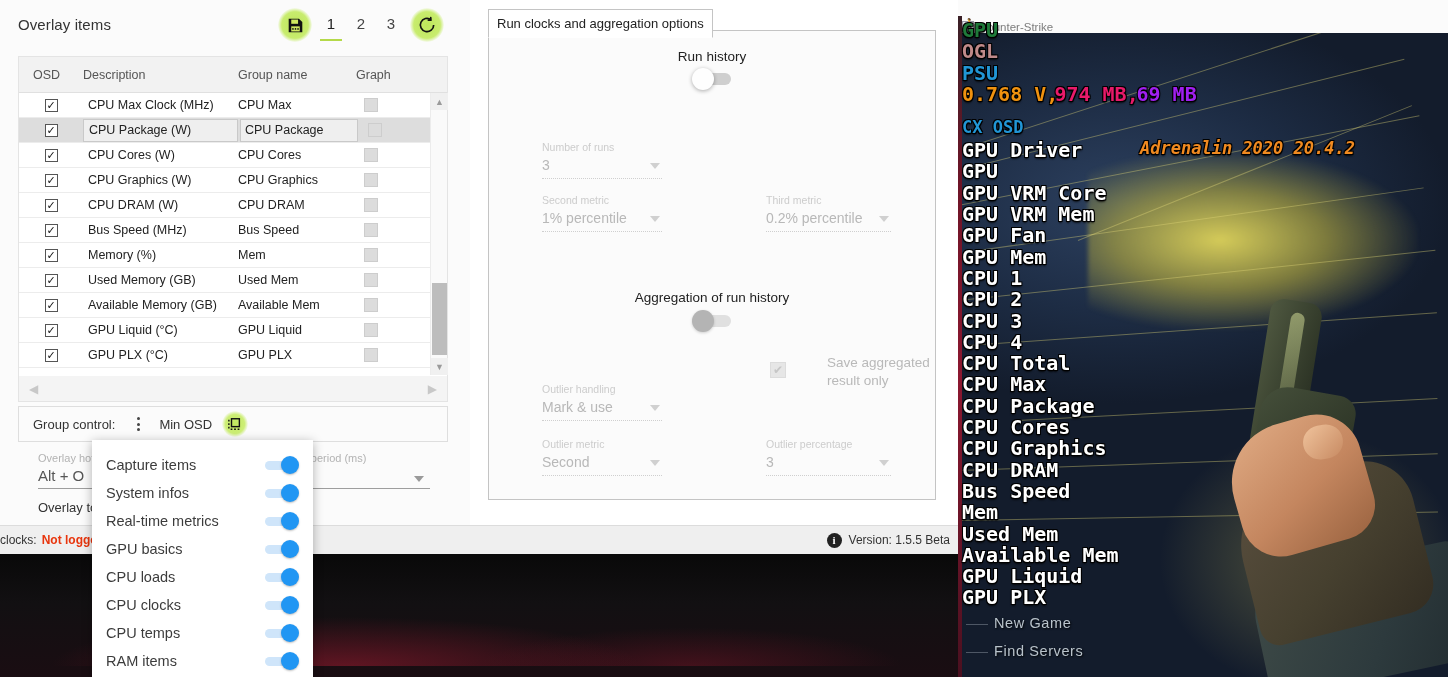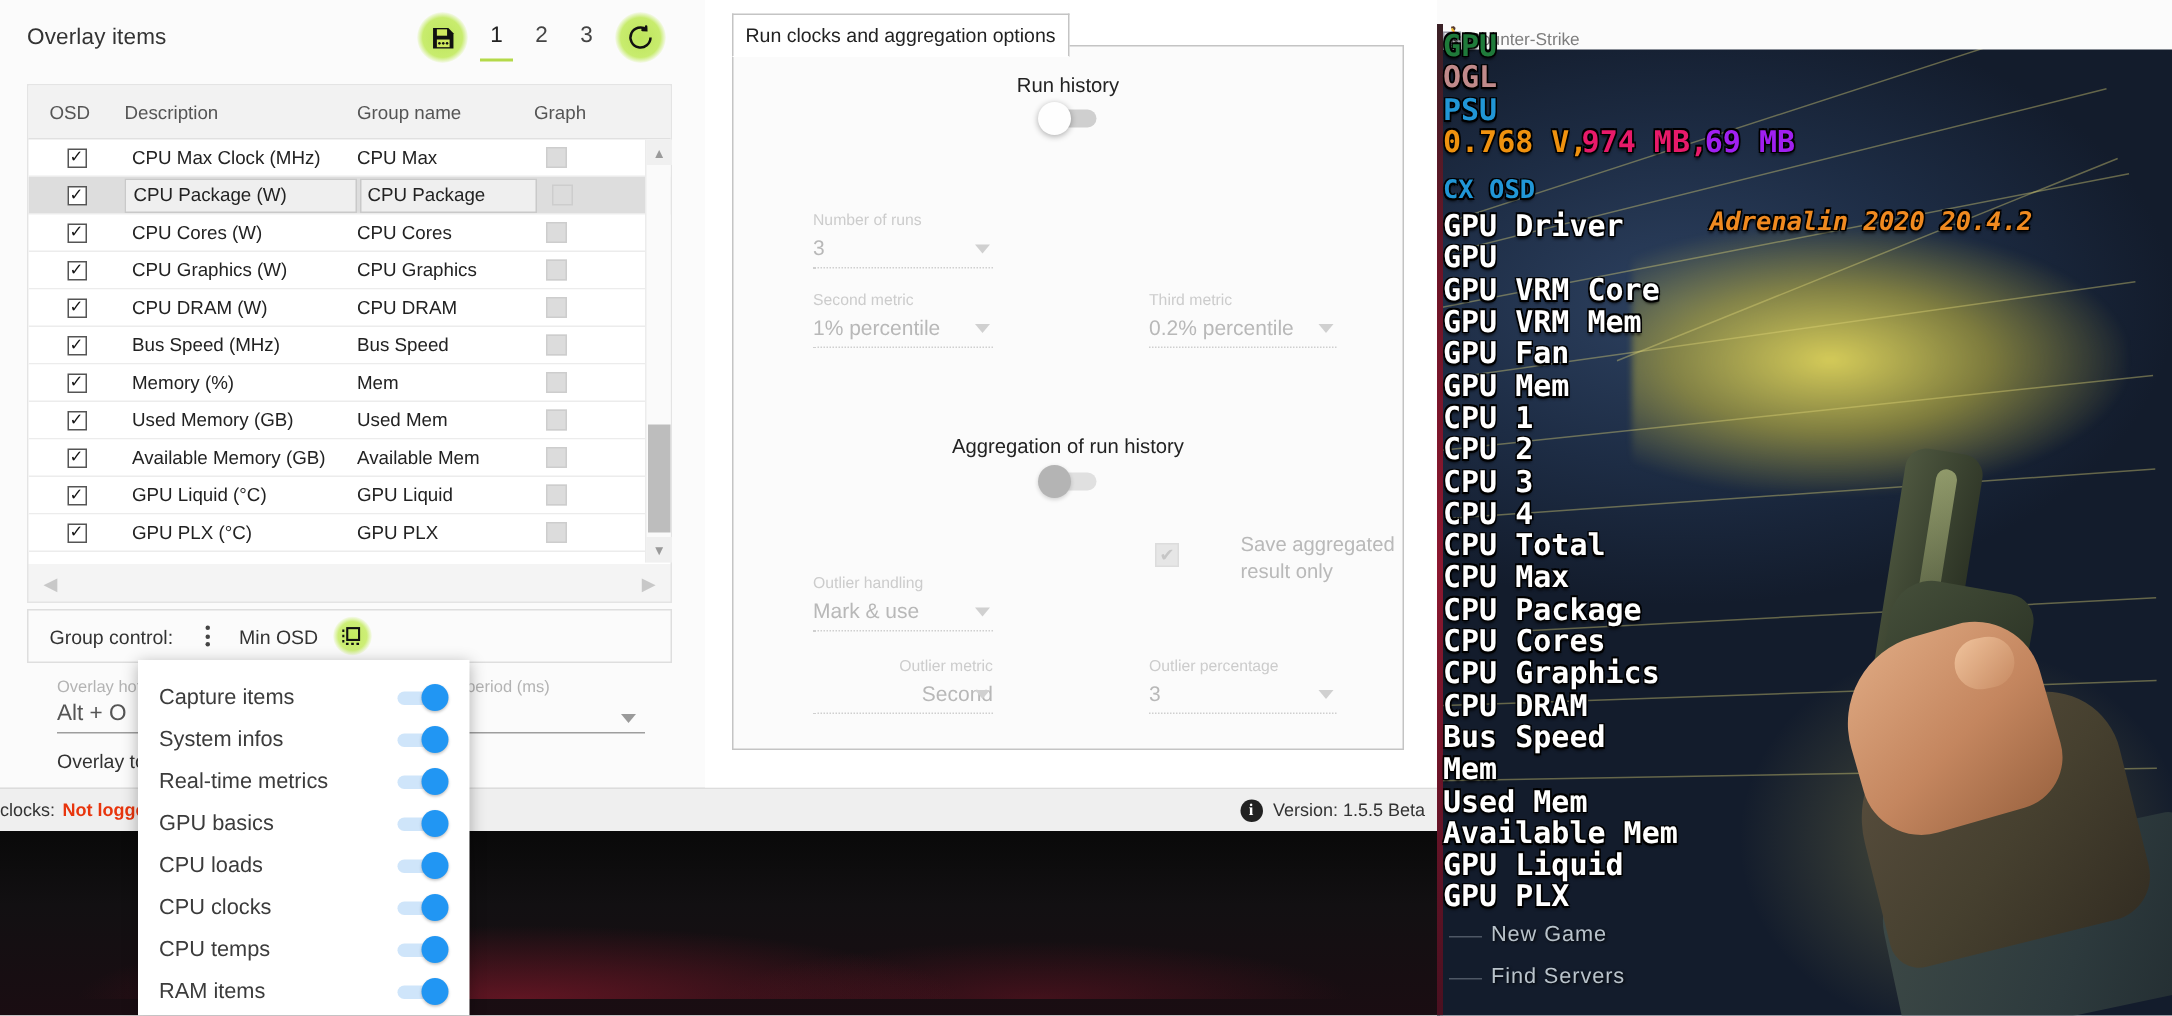--- a/index.html
+++ b/index.html
@@ -653,21 +653,21 @@
       <div class="dfield" style="left:53px; top:352px; width:120px;">
         <div class="dlbl">Outlier handling</div>
         <div class="dval">Mark &amp; use</div>
         <div class="ddash"></div>
         <div class="dcaret"></div>
       </div>
 
       <div class="dcheck" style="left:281px; top:331px;">✔</div>
       <div class="dcheck-lbl" style="left:305px; top:323px;margin-left:33px;">Save aggregated result only</div>
 
-      <div class="dfield" style="left:53px; top:407px; width:120px;text-align:right;">
+      <div class="dfield" style="left:53px; top:407px; width:120px;">
         <div class="dlbl">Outlier metric</div>
         <div class="dval">Second</div>
         <div class="ddash"></div>
         <div class="dcaret"></div>
       </div>
 
       <div class="dfield" style="left:277px; top:407px; width:125px;">
         <div class="dlbl">Outlier percentage</div>
         <div class="dval">3</div>
         <div class="ddash"></div>

